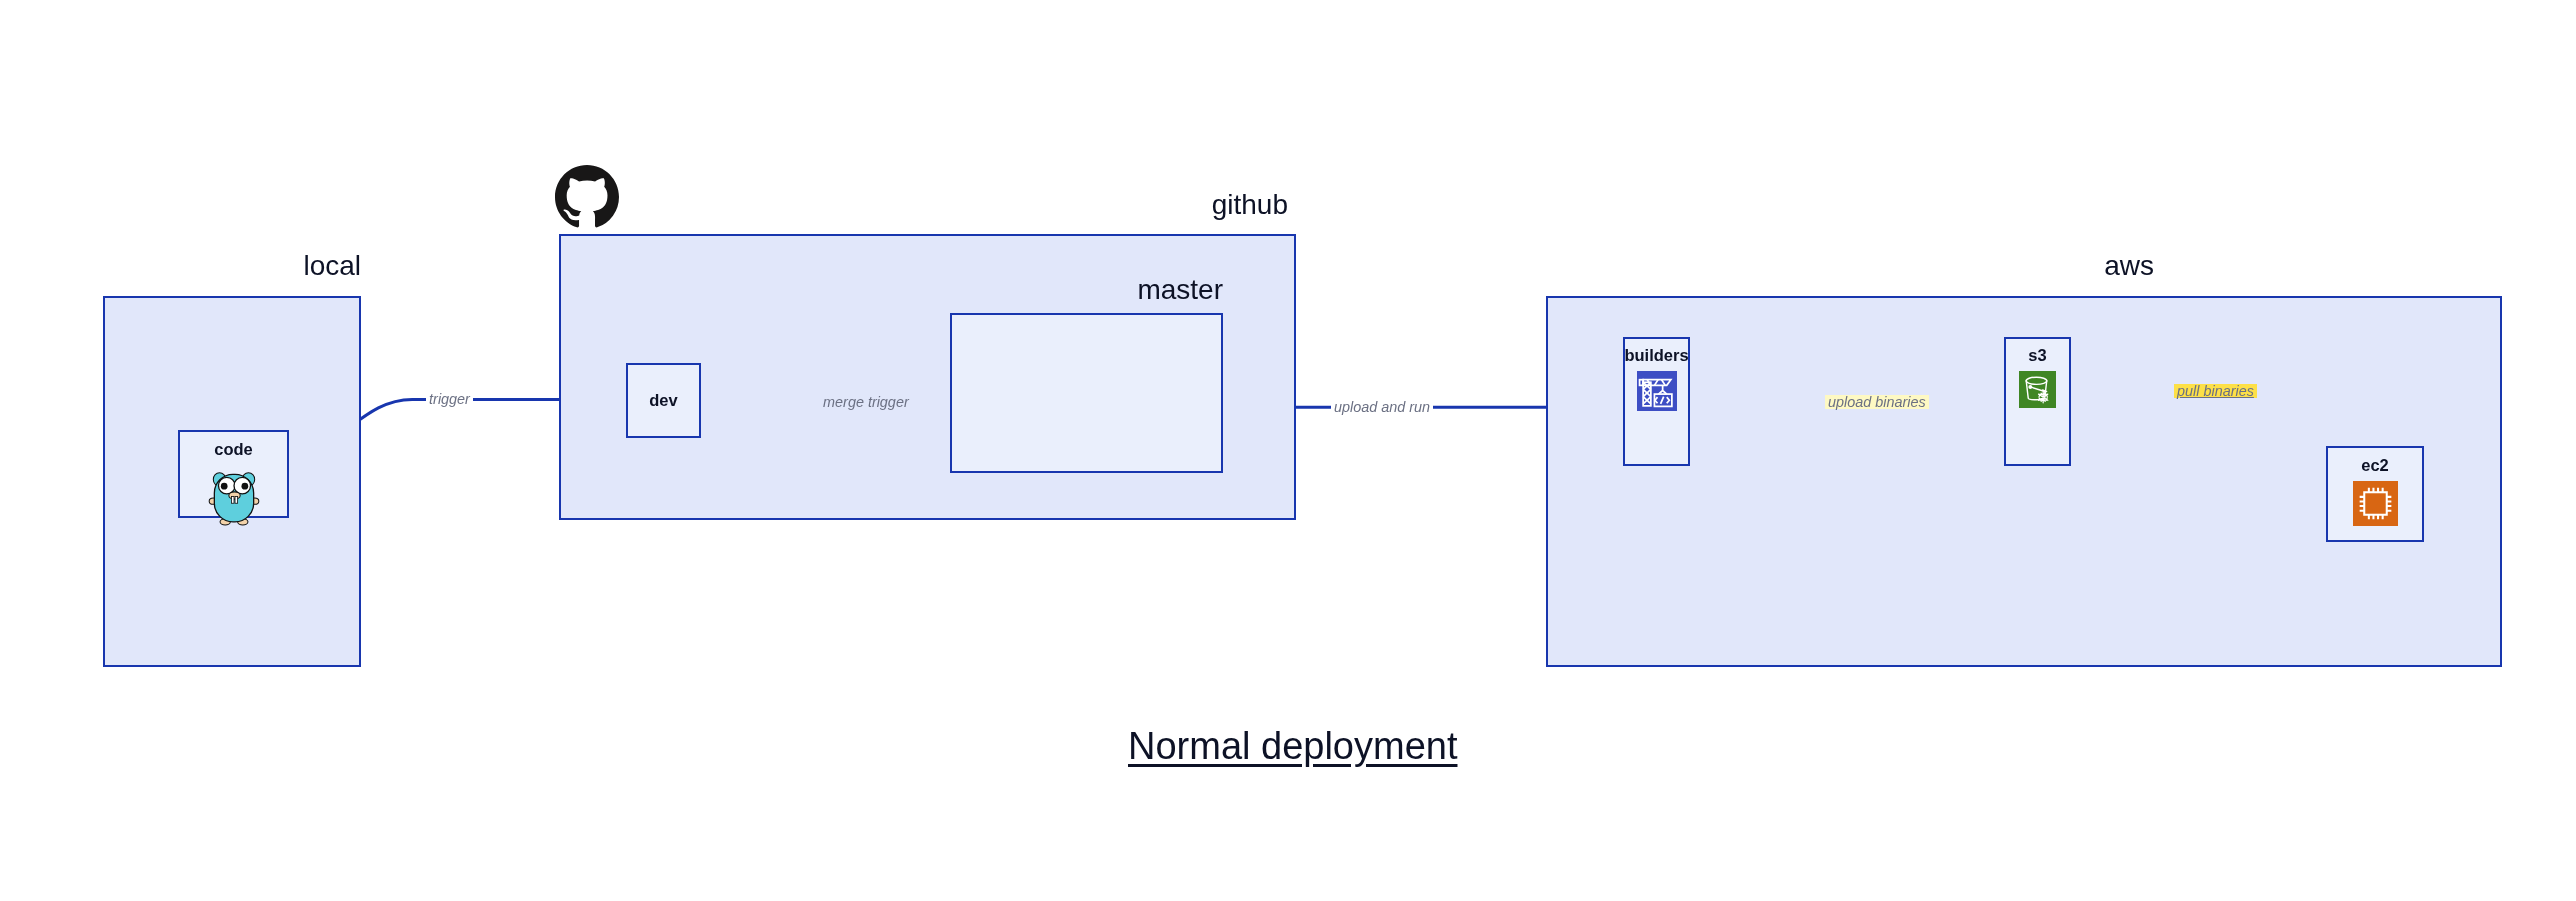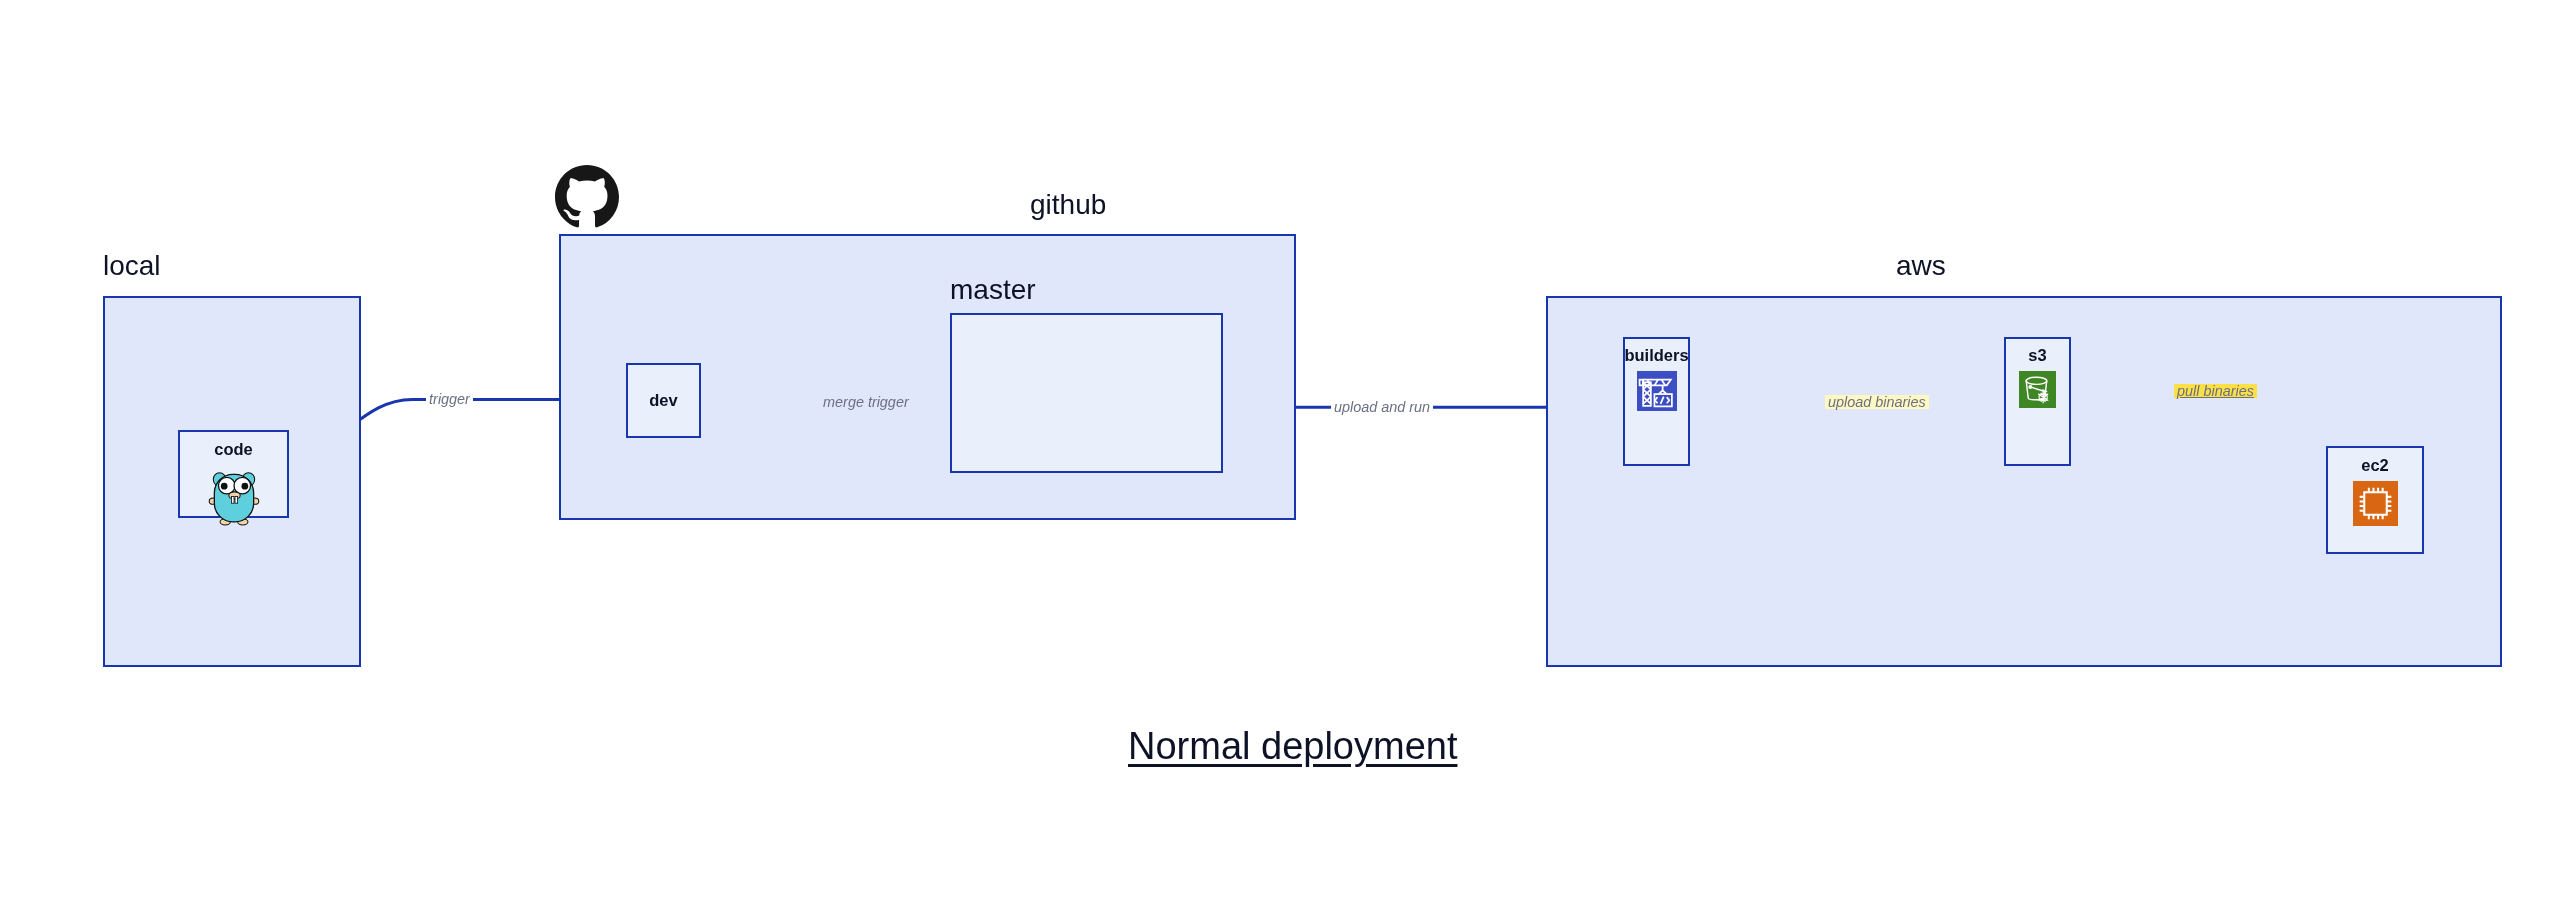--- a/index.html
+++ b/index.html
@@ -23,21 +23,21 @@
     background: #e1e7fa;
     border: 2.6px solid #1836ae;
     box-sizing: border-box;
   }
   .group-label {
     position: absolute;
     color: #0d1226;
     font-size: 28px;
     font-weight: 400;
     white-space: nowrap;
-    text-align: left;
+    text-align: right;
     line-height: 1;
   }
   
   .node {
     position: absolute;
     background: #eaeffc;
     border: 2.6px solid #1836ae;
     box-sizing: border-box;
     display: flex;
     flex-direction: column;
@@ -211,21 +211,21 @@
             <path d="M47 40 L47 62 M38 45 L56 57 M56 45 L38 57"></path>
             <path d="M43 43 L47 47 L51 43 M43 59 L47 55 L51 59"></path>
             <path d="M39 50 L41 45 L45 46 M55 52 L53 57 L49 56"></path>
             <path d="M39 52 L41 57 L45 56 M55 50 L53 45 L49 46"></path>
           </g>
         </g>
       </svg>
     </span>
   </div>
 
-  <div class="node" style="left:2326px; top:446px; width:98px; height:108px; padding-top:9.3px;">
+  <div class="node" style="left:2326px; top:446px; width:98px; height:96px; padding-top:9.3px;">
     <span class="node-label">ec2</span>
     <span class="node-icon" style="margin-top:7.2px;">
       <svg width="45" height="45" viewBox="0 0 88 88">
         <rect x="0" y="0" width="88" height="88" fill="#d86613"></rect>
         <g stroke="#ffffff" stroke-width="4" fill="none">
           <rect x="22" y="22" width="44" height="44"></rect>
 
           <path d="M31 22 L31 13 M40 22 L40 13 M49 22 L49 13 M58 22 L58 13"></path>
 
           <path d="M31 66 L31 75 M40 66 L40 75 M49 66 L49 75 M58 66 L58 75"></path>

